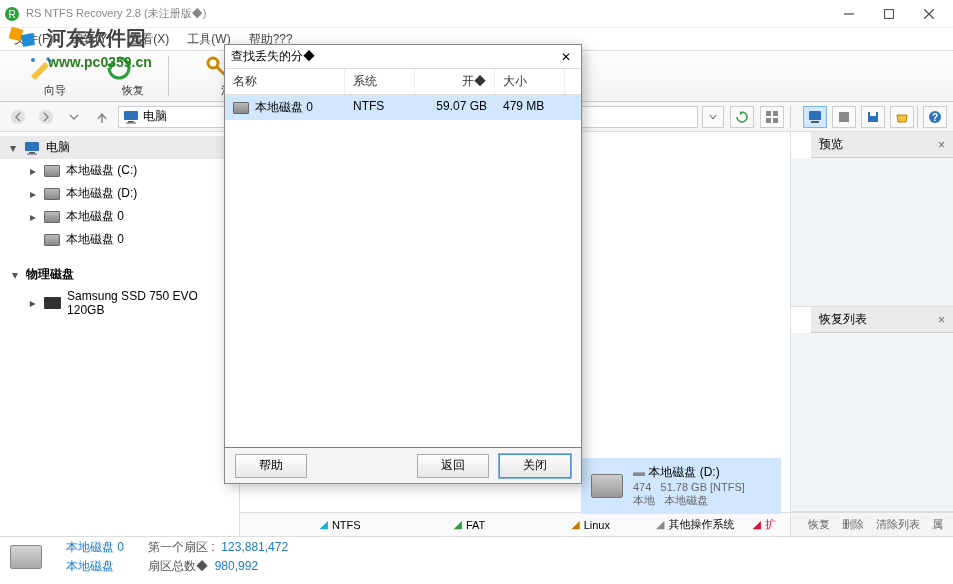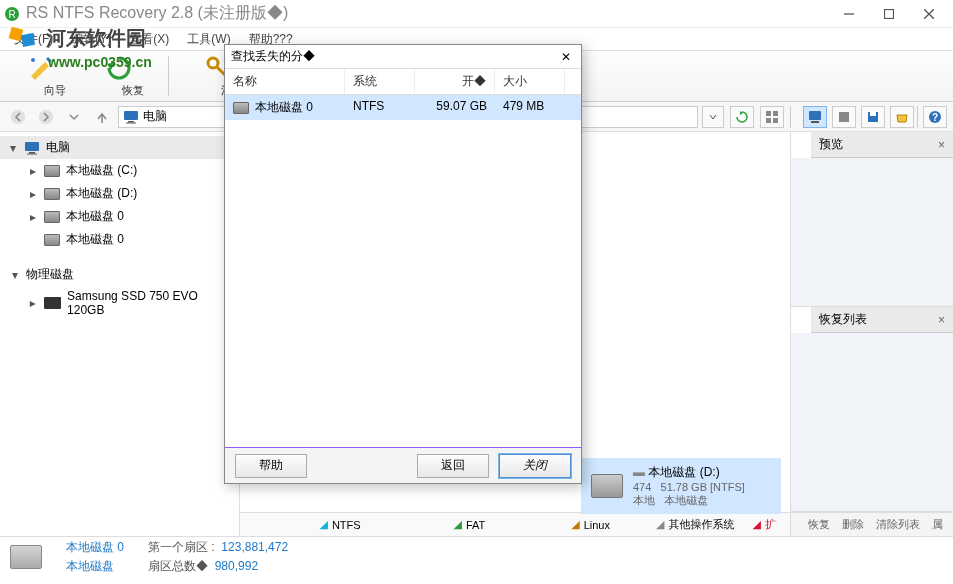--- a/index.html
+++ b/index.html
@@ -1,21 +1,21 @@
 <!DOCTYPE html>
 <html><head>
 <meta charset="utf-8">
 <style>
 * { box-sizing: border-box; margin: 0; padding: 0; font-family: "Microsoft YaHei", "Segoe UI", sans-serif; }
 body { width: 953px; height: 584px; background: #fff; font-size: 12px; position: relative; overflow: hidden; }
 
 
 .titlebar { height: 28px; background: #fff; display: flex; align-items: center; padding: 0 4px; border-bottom: 1px solid #eee; }
 .titlebar .app-icon { width: 16px; height: 16px; margin-right: 6px; }
-.titlebar .title-text { color: #888; font-size: 16px; flex: 1; }
+.titlebar .title-text { color: #888; font-size: 11px; flex: 1; }
 .titlebar .win-controls { display: flex; }
 .titlebar .win-btn { width: 40px; height: 22px; display: flex; align-items: center; justify-content: center; color: #555; cursor: pointer; }
 
 
 .watermark { position: absolute; top: 22px; left: 8px; z-index: 5; pointer-events: none; }
 .watermark .wm-main { font-size: 20px; font-weight: bold; color: #444; display: flex; align-items: center; gap: 6px; }
 .watermark .wm-icon { width: 32px; height: 32px; }
 .watermark .wm-url { color: #2a8020; font-weight: bold; font-size: 14px; margin-left: 40px; }
 
 
@@ -86,21 +86,21 @@
 .modal-title { height: 24px; display: flex; align-items: center; justify-content: space-between; padding: 0 6px; background: #fff; border-bottom: 1px solid #ddd; }
 .modal-title .mx { cursor: pointer; padding: 0 4px; }
 .modal-table-head { display: flex; background: #fff; border-bottom: 1px solid #ddd; }
 .modal-table-head .th { padding: 4px 8px; font-size: 12px; color: #333; border-right: 1px solid #eee; }
 .modal-body { flex: 1; overflow: auto; }
 .modal-row { display: flex; background: #d0e7ff; }
 .modal-row .td { padding: 4px 8px; font-size: 12px; }
 .modal-footer { height: 36px; display: flex; align-items: center; padding: 0 10px; gap: 10px; border-top: 1px solid #8b5cf6; background: #f4f4f4; }
 .modal-footer .spacer { flex: 1; }
 .modal-btn { width: 72px; height: 24px; border: 1px solid #aaa; background: linear-gradient(#fdfdfd,#e8e8e8); display: flex; align-items: center; justify-content: center; cursor: pointer; font-size: 12px; }
-.modal-btn.primary { border-color: #4a90d9; box-shadow: 0 0 0 1px #7fb5e8; font-style: italic; }
+.modal-btn.primary { border-color: #4a90d9; box-shadow: 0 0 0 1px #7fb5e8; }
 
 .th.c-name, .td.c-name { width: 120px; display:flex; align-items:center; gap:6px; }
 .th.c-sys, .td.c-sys { width: 70px; }
 .th.c-open, .td.c-open { width: 80px; text-align: right; }
 .th.c-size, .td.c-size { width: 70px; }
 
 svg { display: block; }
 </style>
 </head>
 <body>
@@ -308,21 +308,21 @@
       <span>本地磁盘 0</span>
     </div>
     <div class="tree-node">
       <span class="tree-caret" style="visibility:hidden">▸</span>
       <span class="disk-icon"></span>
       <span>本地磁盘 0</span>
     </div>
     <div style="height:12px"></div>
     <div class="tree-node" style="padding-left:10px">
       <span class="tree-caret">▾</span>
-      <span style="font-weight:normal">物理磁盘</span>
+      <span style="font-weight:bold">物理磁盘</span>
     </div>
     <div class="tree-node">
       <span class="tree-caret">▸</span>
       <span class="ssd-icon"></span>
       <span>Samsung SSD 750 EVO 120GB</span>
     </div>
   </div>
 
   <div class="mid-panel">
     <div class="mid-list">

